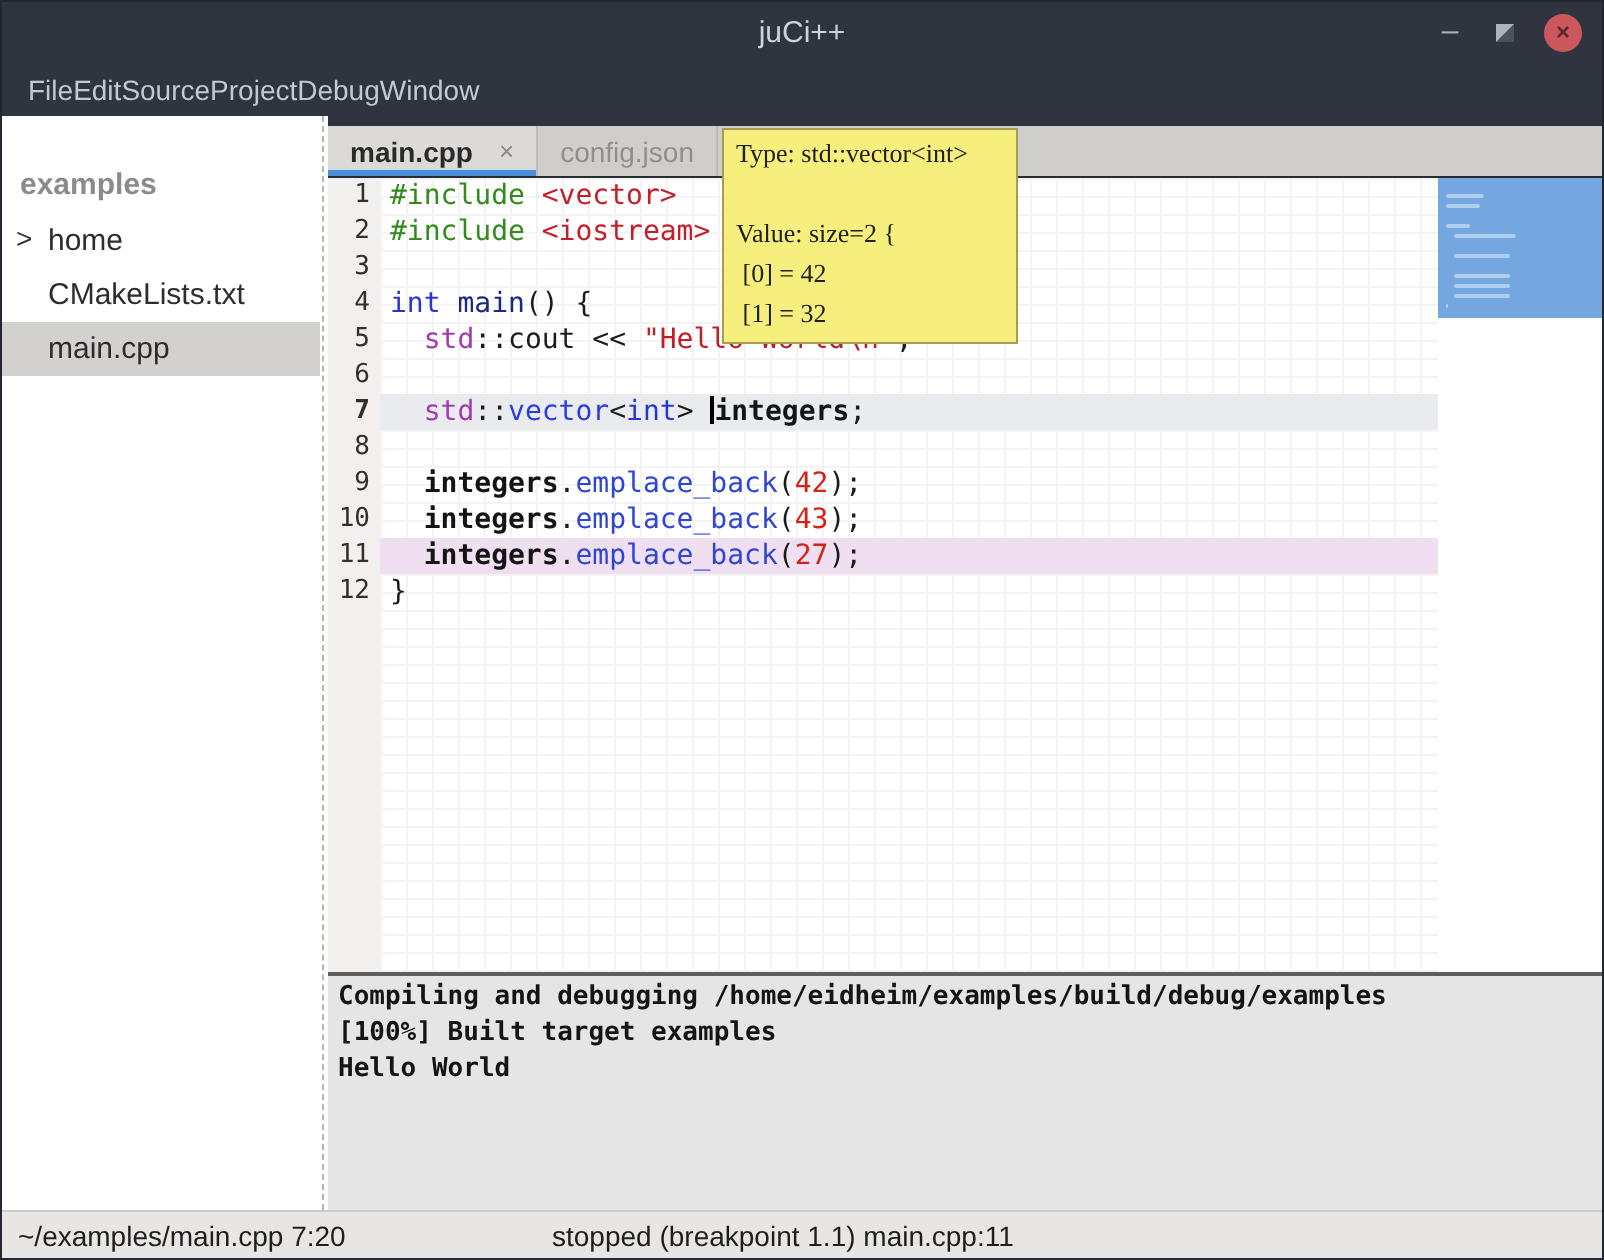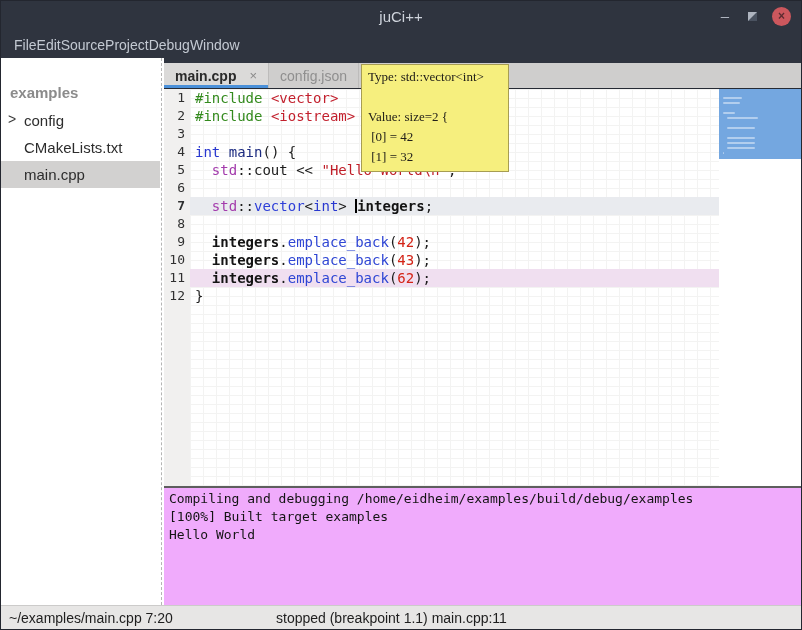--- a/index.html
+++ b/index.html
@@ -53,21 +53,21 @@
 
   
   .minimap{position:absolute;right:0;top:0;bottom:0;width:82px;background:#fff;z-index:1;}
   .mm-slider{height:70px;background:var(--mmblue);padding-top:5px;box-sizing:border-box;}
   .mm-line{height:2px;margin:3px 4px 0;background:rgba(240,245,252,.5);border-radius:1px;}
 
   
   .tooltip{position:absolute;left:197px;top:6px;width:148px;height:108px;box-sizing:border-box;background:var(--tooltip);border:1px solid #a79d52;z-index:5;font-size:13px;line-height:20px;color:#22201a;padding:2px 6px;white-space:pre;overflow:hidden;font-family:Liberation Serif, serif;}
 
   .hdiv{height:2px;flex:0 0 2px;background:#5e5e5e;}
-  .terminal{flex:1;font-family:"DejaVu Sans Mono",monospace;font-size:13px;color:#141414;padding:2px 5px;line-height:18px;white-space:pre;background:#f0abfc;overflow:hidden;}
+  .terminal{flex:1;font-family:"DejaVu Sans Mono",monospace;font-size:13px;color:#141414;padding:2px 5px;line-height:18px;white-space:pre;background:#e5e5e5;overflow:hidden;font-weight:bold;}
 
   
   .statusbar{height:23px;flex:0 0 23px;background:#e7e6e5;border-top:1px solid #cccbca;position:relative;font-size:14px;color:#1e1e1e;display:flex;align-items:center;}
   .sb-left{margin-left:8px;}
   .sb-mid{position:absolute;left:275px;}
 </style>
 </head>
 <body>
 
 <div class="window">
@@ -89,21 +89,21 @@
       <span class="menu-item">Debug</span>
       <span class="menu-item">Window</span>
     </div>
 
   <div class="content">
     <div class="sidebar">
       <div class="side-header">examples</div>
       <div id="side-items">
           <div class="side-item">
             <span class="chev">&gt;</span>
-            <span>config</span>
+            <span>home</span>
           </div>
           <div class="side-item">
             <span>CMakeLists.txt</span>
           </div>
           <div class="side-item selected">
             <span>main.cpp</span>
           </div>
         </div>
     </div>
 
@@ -139,21 +139,21 @@
             <div class="code-line"><span class="s-pp">#include</span><span> </span><span class="s-inc">&lt;vector&gt;</span></div>
             <div class="code-line"><span class="s-pp">#include</span><span> </span><span class="s-inc">&lt;iostream&gt;</span></div>
             <div class="code-line"></div>
             <div class="code-line"><span class="s-kw">int</span><span> </span><span class="s-fn">main</span><span>() {</span></div>
             <div class="code-line"><span>  </span><span class="s-ns">std</span><span>::cout &lt;&lt; </span><span class="s-str">"Hello World\n"</span><span>;</span></div>
             <div class="code-line"></div>
             <div class="code-line current"><span>  </span><span class="s-ns">std</span><span>::</span><span class="s-ty">vector</span><span>&lt;</span><span class="s-kw">int</span><span>&gt; </span><span class="cursor"></span><span class="s-id">integers</span><span>;</span></div>
             <div class="code-line"></div>
             <div class="code-line"><span>  </span><span class="s-id">integers</span><span>.</span><span class="s-mb">emplace_back</span><span>(</span><span class="s-num">42</span><span>);</span></div>
             <div class="code-line"><span>  </span><span class="s-id">integers</span><span>.</span><span class="s-mb">emplace_back</span><span>(</span><span class="s-num">43</span><span>);</span></div>
-            <div class="code-line breakpoint"><span>  </span><span class="s-id">integers</span><span>.</span><span class="s-mb">emplace_back</span><span>(</span><span class="s-num">62</span><span>);</span></div>
+            <div class="code-line breakpoint"><span>  </span><span class="s-id">integers</span><span>.</span><span class="s-mb">emplace_back</span><span>(</span><span class="s-num">27</span><span>);</span></div>
             <div class="code-line"><span>}</span></div>
           </div>
         <div class="minimap">
           <div class="mm-slider" id="mm-slider">
               <div class="mm-line" style="width: 19px; margin-left: 4px;"></div>
               <div class="mm-line" style="width: 17px; margin-left: 4px;"></div>
               <div style="height: 5px;"></div>
               <div class="mm-line" style="width: 12px; margin-left: 4px;"></div>
               <div class="mm-line" style="width: 31px; margin-left: 8px;"></div>
               <div style="height: 5px;"></div>

